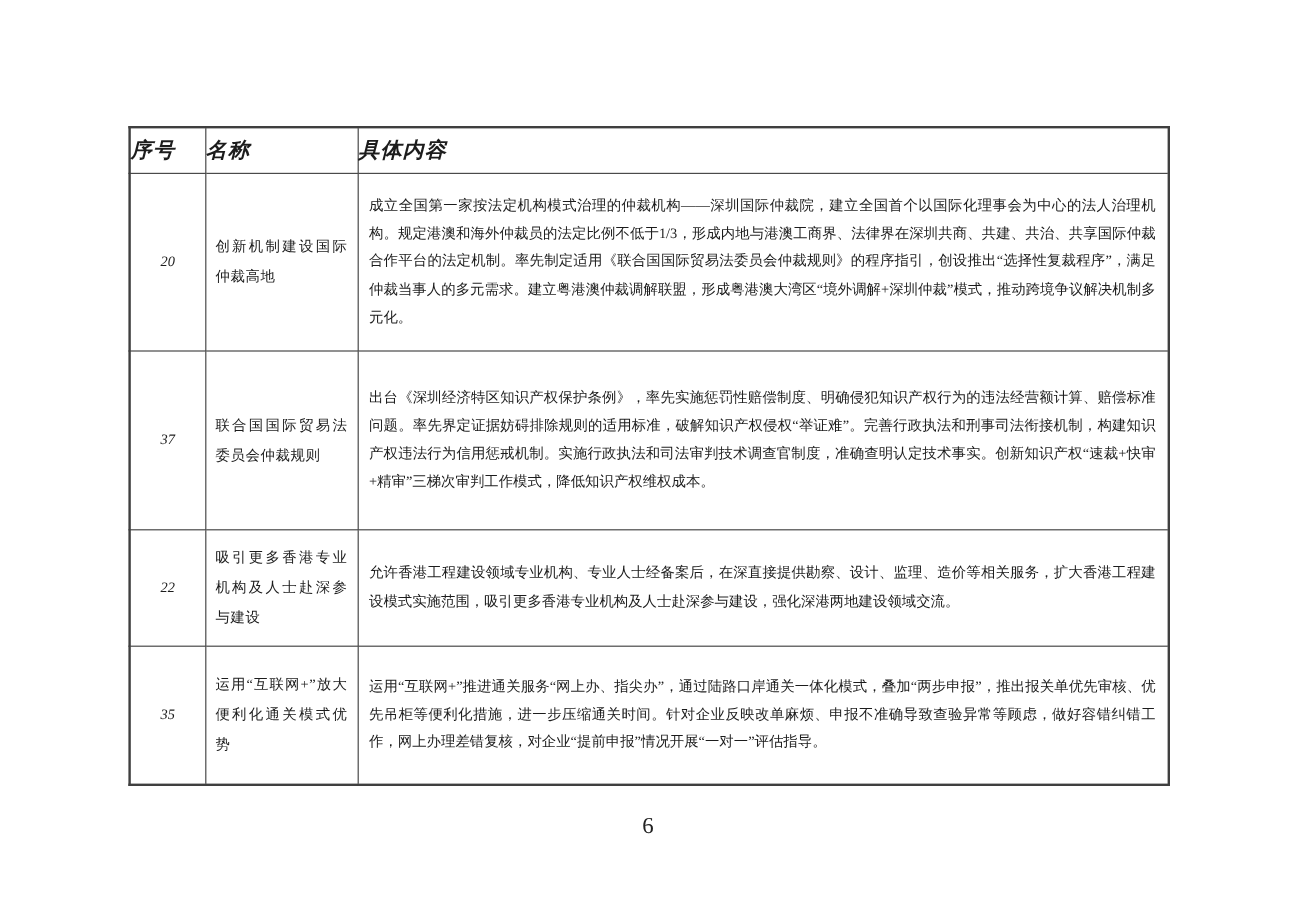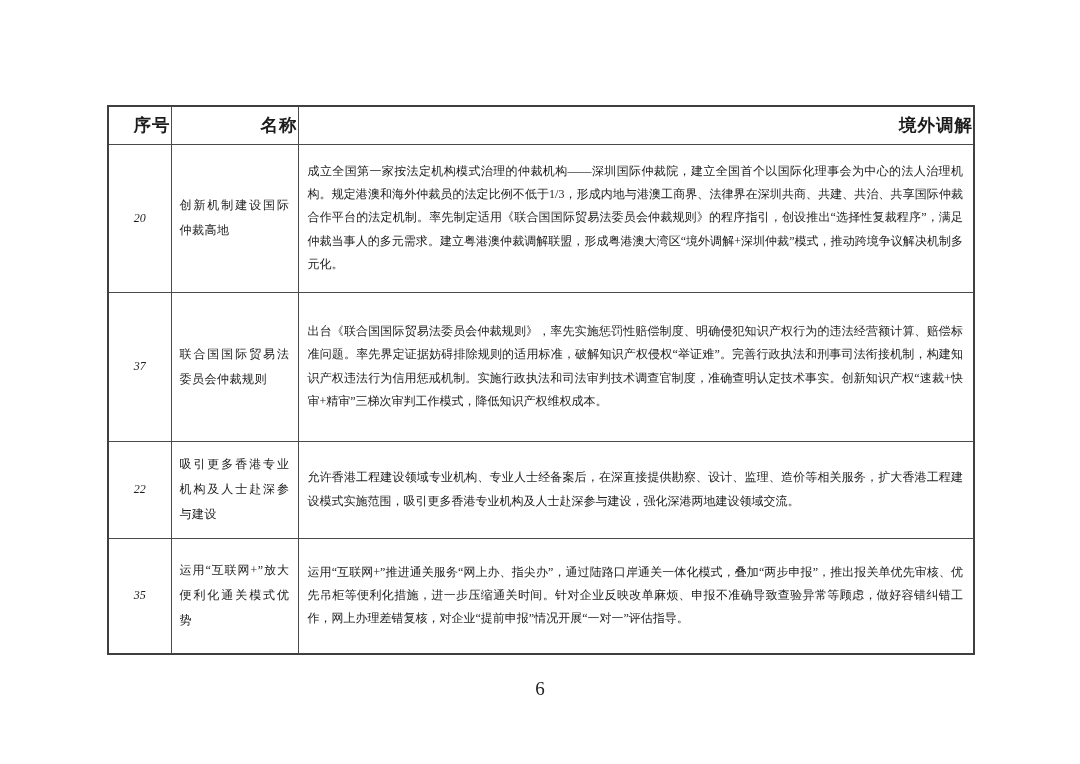--- a/index.html
+++ b/index.html
@@ -27,23 +27,24 @@
   .doc-table col.c-num  { width: 63px; }
   .doc-table col.c-name { width: 127px; }
   .doc-table th, .doc-table td {
     border: 1px solid #4a4a4a;
     vertical-align: middle;
     font-size: 12px;
   }
   .doc-table thead th {
     height: 38px;
     font-weight: bold;
-    text-align: right;
+    text-align: left;
     letter-spacing: 1px;
     font-size: 17.5px;
+    font-style: italic;
   }
   .cell-num {
     text-align: center;
     font-size: 17px;
     font-style: italic;
   }
   .cell-name {
     text-align: justify;
     text-justify: inter-ideograph;
     padding: 2px 8px;
@@ -79,33 +80,33 @@
   <table class="doc-table">
     <colgroup>
       <col class="c-num">
       <col class="c-name">
       <col class="c-content">
     </colgroup>
     <thead>
       <tr>
         <th>序号</th>
         <th>名称</th>
-        <th>境外调解</th>
+        <th>具体内容</th>
       </tr>
     </thead>
     <tbody>
       <tr class="r0">
         <td class="cell-num">20</td>
         <td class="cell-name">创新机制建设国际仲裁高地</td>
         <td class="cell-content">成立全国第一家按法定机构模式治理的仲裁机构——深圳国际仲裁院，建立全国首个以国际化理事会为中心的法人治理机构。规定港澳和海外仲裁员的法定比例不低于1/3，形成内地与港澳工商界、法律界在深圳共商、共建、共治、共享国际仲裁合作平台的法定机制。率先制定适用《联合国国际贸易法委员会仲裁规则》的程序指引，创设推出“选择性复裁程序”，满足仲裁当事人的多元需求。建立粤港澳仲裁调解联盟，形成粤港澳大湾区“境外调解+深圳仲裁”模式，推动跨境争议解决机制多元化。</td>
       </tr>
       <tr class="r1">
         <td class="cell-num">37</td>
         <td class="cell-name">联合国国际贸易法委员会仲裁规则</td>
-        <td class="cell-content">出台《联合国国际贸易法委员会仲裁规则》，率先实施惩罚性赔偿制度、明确侵犯知识产权行为的违法经营额计算、赔偿标准问题。率先界定证据妨碍排除规则的适用标准，破解知识产权侵权“举证难”。完善行政执法和刑事司法衔接机制，构建知识产权违法行为信用惩戒机制。实施行政执法和司法审判技术调查官制度，准确查明认定技术事实。创新知识产权“速裁+快审+精审”三梯次审判工作模式，降低知识产权维权成本。</td>
+        <td class="cell-content">出台《深圳经济特区知识产权保护条例》，率先实施惩罚性赔偿制度、明确侵犯知识产权行为的违法经营额计算、赔偿标准问题。率先界定证据妨碍排除规则的适用标准，破解知识产权侵权“举证难”。完善行政执法和刑事司法衔接机制，构建知识产权违法行为信用惩戒机制。实施行政执法和司法审判技术调查官制度，准确查明认定技术事实。创新知识产权“速裁+快审+精审”三梯次审判工作模式，降低知识产权维权成本。</td>
       </tr>
       <tr class="r2">
         <td class="cell-num">22</td>
         <td class="cell-name">吸引更多香港专业机构及人士赴深参与建设</td>
         <td class="cell-content">允许香港工程建设领域专业机构、专业人士经备案后，在深直接提供勘察、设计、监理、造价等相关服务，扩大香港工程建设模式实施范围，吸引更多香港专业机构及人士赴深参与建设，强化深港两地建设领域交流。</td>
       </tr>
       <tr class="r3">
         <td class="cell-num">35</td>
         <td class="cell-name">运用“互联网+”放大便利化通关模式优势</td>
         <td class="cell-content">运用“互联网+”推进通关服务“网上办、指尖办”，通过陆路口岸通关一体化模式，叠加“两步申报”，推出报关单优先审核、优先吊柜等便利化措施，进一步压缩通关时间。针对企业反映改单麻烦、申报不准确导致查验异常等顾虑，做好容错纠错工作，网上办理差错复核，对企业“提前申报”情况开展“一对一”评估指导。</td>

